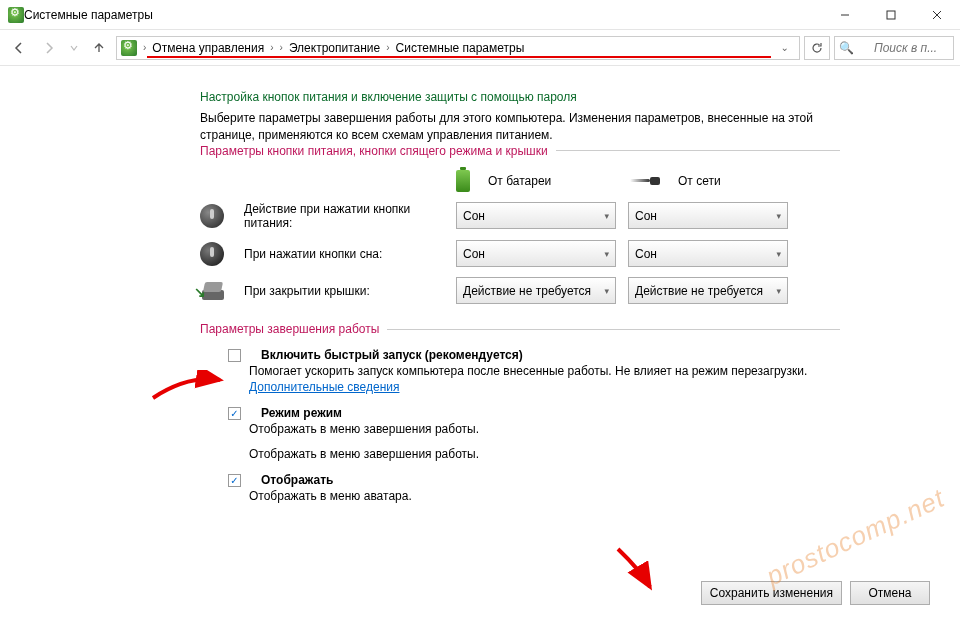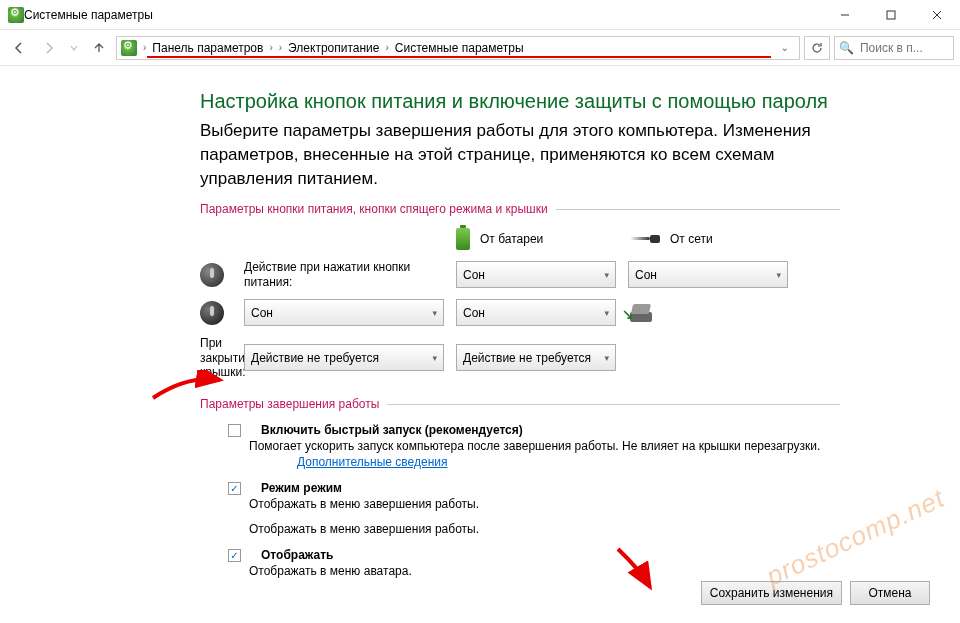--- a/index.html
+++ b/index.html
@@ -80,51 +80,53 @@
     border: 1px solid #ccc;
     background:#fff;
     display:flex; align-items:center;
     padding: 0 4px;
     color:#888;
   }
   .search .sicon { margin-right:4px; color:#888; font-size:12px; }
   .search .stext {
     border:none; outline:none; width:100%;
     font-size:12px; color:#be185d; background:transparent;
+    font-style: italic;
     font-family: inherit;
+    margin-left: 14px;
   }
   
   .content {
     padding: 24px 30px 20px 200px;
     position: relative;
   }
   .heading {
     color: #0b6b2b;
-    font-size: 20px;
+    font-size: 12px;
     font-weight: normal;
     margin-bottom: 6px;
   }
-  .desc { color:#000; font-size:17px; line-height:1.4; margin-bottom:12px; max-width:640px; }
+  .desc { color:#000; font-size:12px; line-height:1.4; margin-bottom:0; max-width:640px; }
   .sect-title {
     font-size:12px; color:#be185d;
     display:flex; align-items:center;
     margin-bottom:12px;
     max-width:640px;
   }
   .sect-title .line { flex:1; height:1px; background:#ccc; margin-left:8px; }
   .grid {
     display:grid;
     grid-template-columns: 32px 200px 160px 160px;
     column-gap: 12px;
     row-gap: 10px;
     align-items:center;
     margin-bottom:18px;
   }
   .grid .hdr { font-size:12px; }
-  .grid .cellimg { display:flex; align-items:center; gap:10px; }
+  .grid .cellimg { display:flex; align-items:center; gap:18px; }
   .icon-circ {
     width:24px;height:24px;border-radius:50%;
     background: radial-gradient(circle at 35% 35%, #888, #222);
     position:relative; flex-shrink:0;
   }
   .icon-circ::after{
     content:""; position:absolute; top:5px; left:10px;
     width:4px; height:10px; background:#ccc; border-radius:2px;
   }
   .icon-lid {
@@ -175,21 +177,21 @@
   }
   .shutdown-list { margin-left:28px; max-width:600px; }
   .chk-row { margin-bottom:10px; position:relative; }
   .chk-head { display:flex; align-items:flex-start; gap:20px; }
   .chk { width:13px; height:13px; border:1px solid #999; background:#fff;
          flex-shrink:0; margin-top:1px; display:flex;
          align-items:center; justify-content:center; font-size:10px; color:#0066cc;}
   .chk.checked::before { content:"✓"; }
   .chk-lbl { font-weight:bold; font-size:12px; }
   .chk-sub { font-size:12px; margin-left:21px; margin-top:2px; line-height:1.3; }
-  .link { color:#0066cc; text-decoration:underline; cursor:pointer;margin-left:48px; }
+  .link { color:#0066cc; text-decoration:underline; cursor:pointer; }
   
   .footer {
     position:absolute; right:30px; bottom:18px;
     display:flex; gap:8px;
   }
   .btn {
     min-width:120px; height:24px;
     border:1px solid #adadad;
     background: linear-gradient(#f5f5f5,#e1e1e1);
     display:flex; align-items:center; justify-content:center;
@@ -264,21 +266,21 @@
   </div>
   <div class="navbtn">
     <svg width="16" height="16">
         <path d="M8 12 V4 M4 8 L8 4 L12 8" fill="none" stroke="currentColor" stroke-width="1.3"></path>
       </svg>
   </div>
 
   <div class="breadcrumb">
     <div class="cp-icon bc-icon"></div>
     <span class="sep">›</span>
-    <span class="crumb">Панель параметров</span>
+    <span class="crumb">Отмена управления</span>
     <span class="sep">›</span>
     <span class="sep">›</span>
     <span class="crumb">Электропитание</span>
     <span class="sep">›</span>
     <span class="crumb">Системные параметры</span>
     <span class="bc-dropdown">⌄</span>
     <div class="underline-red"></div>
   </div>
 
   <div class="refresh">
@@ -319,20 +321,21 @@
     <div class="combo">
       <span>Сон</span>
       <span class="chev">▾</span>
     </div>
     <div class="combo">
       <span>Сон</span>
       <span class="chev">▾</span>
     </div>
 
     <div class="icon-circ" style="background:radial-gradient(circle at 35% 35%,#777,#111);"></div>
+    <div class="row-label">При нажатии кнопки сна:</div>
     <div class="combo">
       <span>Сон</span>
       <span class="chev">▾</span>
     </div>
     <div class="combo">
       <span>Сон</span>
       <span class="chev">▾</span>
     </div>
 
     <div class="icon-lid">
@@ -354,21 +357,21 @@
     <span class="line"></span>
   </div>
 
   <div class="shutdown-list">
     <div class="chk-row">
       <div class="chk-head">
         <div class="chk"></div>
         <div class="chk-lbl">Включить быстрый запуск (рекомендуется)</div>
       </div>
       <div class="chk-sub">
-        <span>Помогает ускорить запуск компьютера после завершения работы. Не влияет на крышки перезагрузки.</span>
+        <span>Помогает ускорить запуск компьютера после внесенные работы. Не влияет на режим перезагрузки.</span>
         <span class="link">Дополнительные сведения</span>
       </div>
     </div>
 
     <div class="chk-row">
       <div class="chk-head">
         <div class="chk checked"></div>
         <div class="chk-lbl">Режим режим</div>
       </div>
       <div class="chk-sub">Отображать в меню завершения работы.</div>

